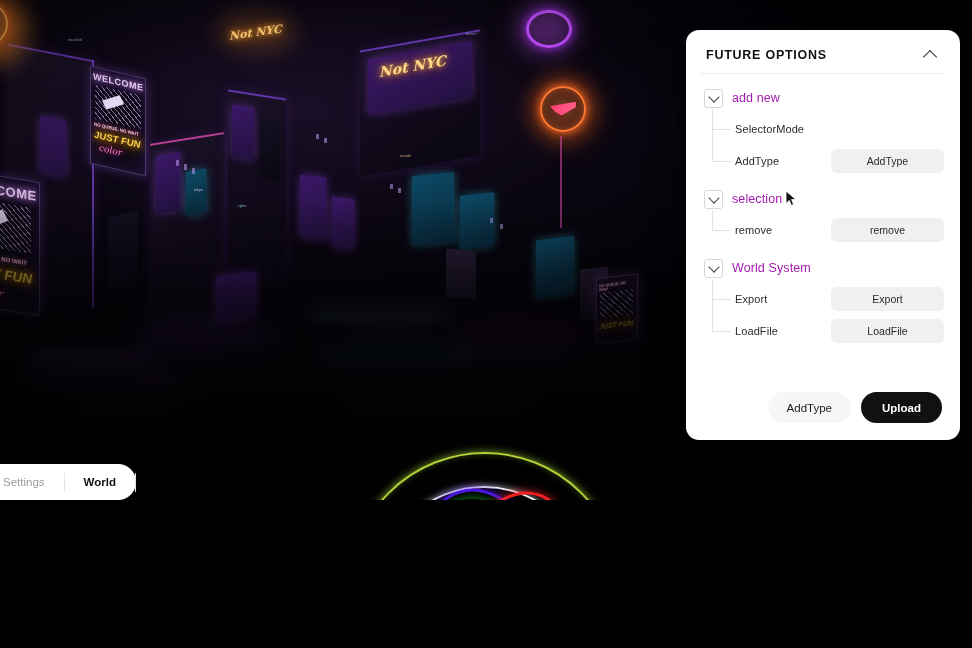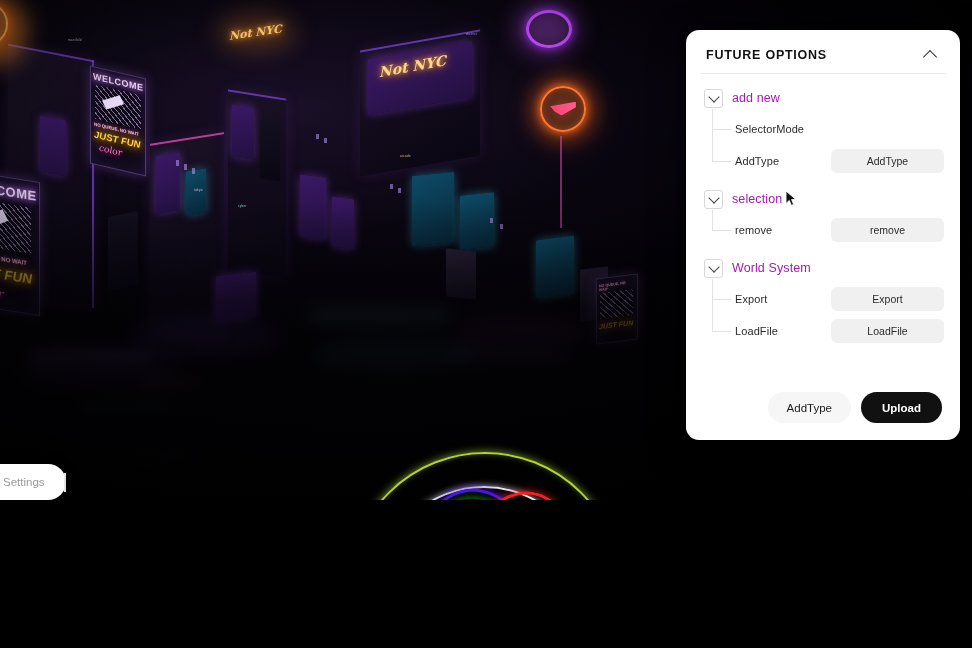--- a/index.html
+++ b/index.html
@@ -351,20 +351,21 @@
 
     <div class="panel-foot">
       <div class="pill cancel">AddType</div>
       <div class="pill upload">Upload</div>
     </div>
   </div>
 
   <div class="tabbar">
     <div class="tab">Settings</div>
     <div class="tab-sep"></div>
+    <div class="tab active">World</div>
     <div class="tab-sep"></div>
   </div>
 
   <svg class="cursor" viewBox="0 0 13 17">
     <path d="M1,1 L1,13.5 L4.3,10.4 L6.4,15.4 L8.6,14.4 L6.6,9.6 L11,9.6 Z" fill="#111" stroke="#fff" stroke-width="0.9"></path>
   </svg>
 
 </div>
 
 </body></html>

